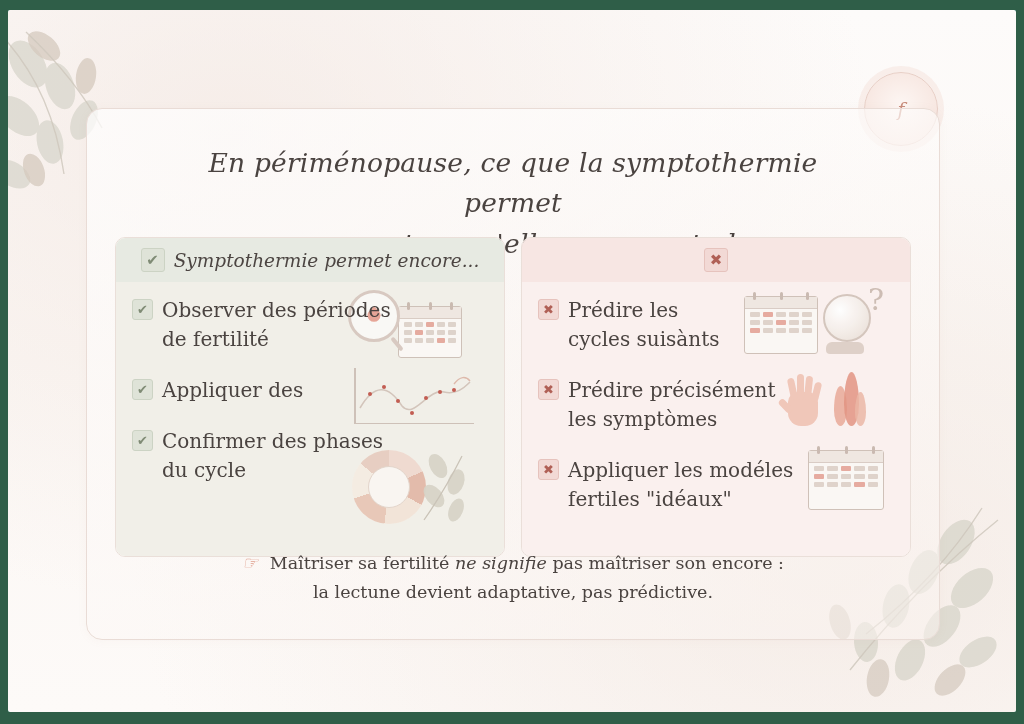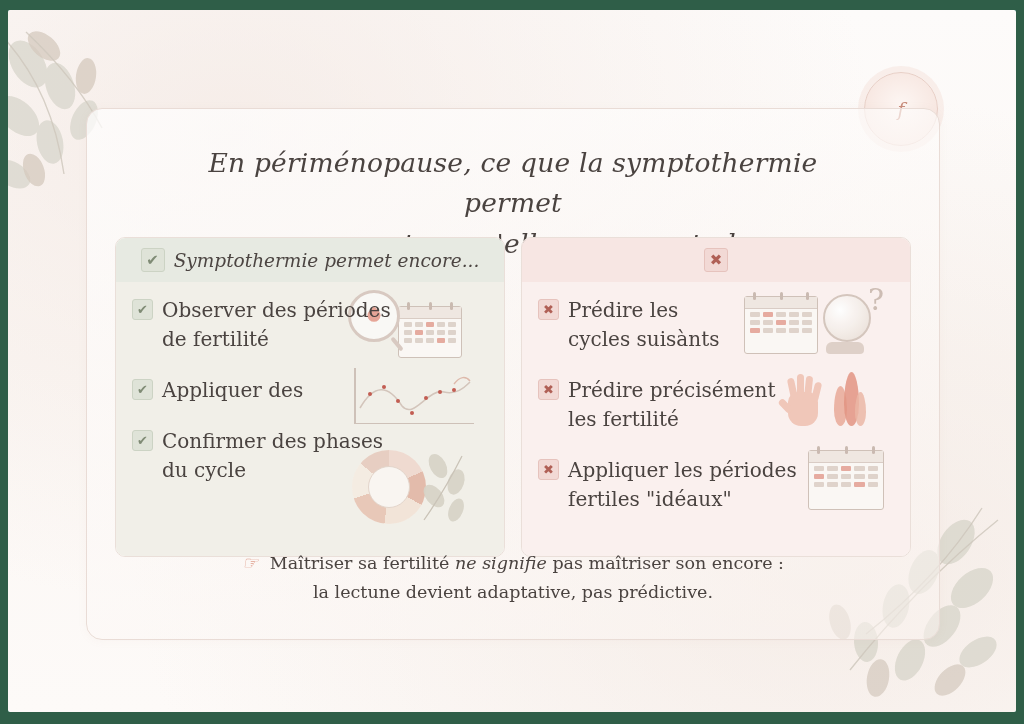--- a/index.html
+++ b/index.html
@@ -578,21 +578,21 @@
                   <span class="fl" style="left:12px; width:15px; height:54px;"></span>
                   <span class="fl" style="left:23px; width:11px; height:34px; background:#eab4a2;"></span>
                 </div>
               </div>
             </div>
 
             <div class="item">
               <span class="badge badge-cross">✖</span>
               <span class="item-text">
                 <span>Prédire précisément</span><br>
-                <span>les fertilité</span>
+                <span>les symptòmes</span>
               </span>
             </div>
 
             <div class="illus" style="left: 286px; top: 168px;">
               <div class="cal" style="width:74px; height:58px;">
                 <div class="rings">
                     <b></b>
                     <b></b>
                     <b></b>
                   </div>
@@ -612,21 +612,21 @@
                     <i></i>
                     <i class="on"></i>
                     <i></i>
                 </div>
               </div>
             </div>
 
             <div class="item" style="margin-bottom:6px;">
               <span class="badge badge-cross">✖</span>
               <span class="item-text">
-                <span>Appliquer les périodes</span><br>
+                <span>Appliquer les modéles</span><br>
                 <span>fertiles "idéaux"</span>
               </span>
             </div>
 
           </div>
         </div>
 
       </div>
 
       <div class="footer">

